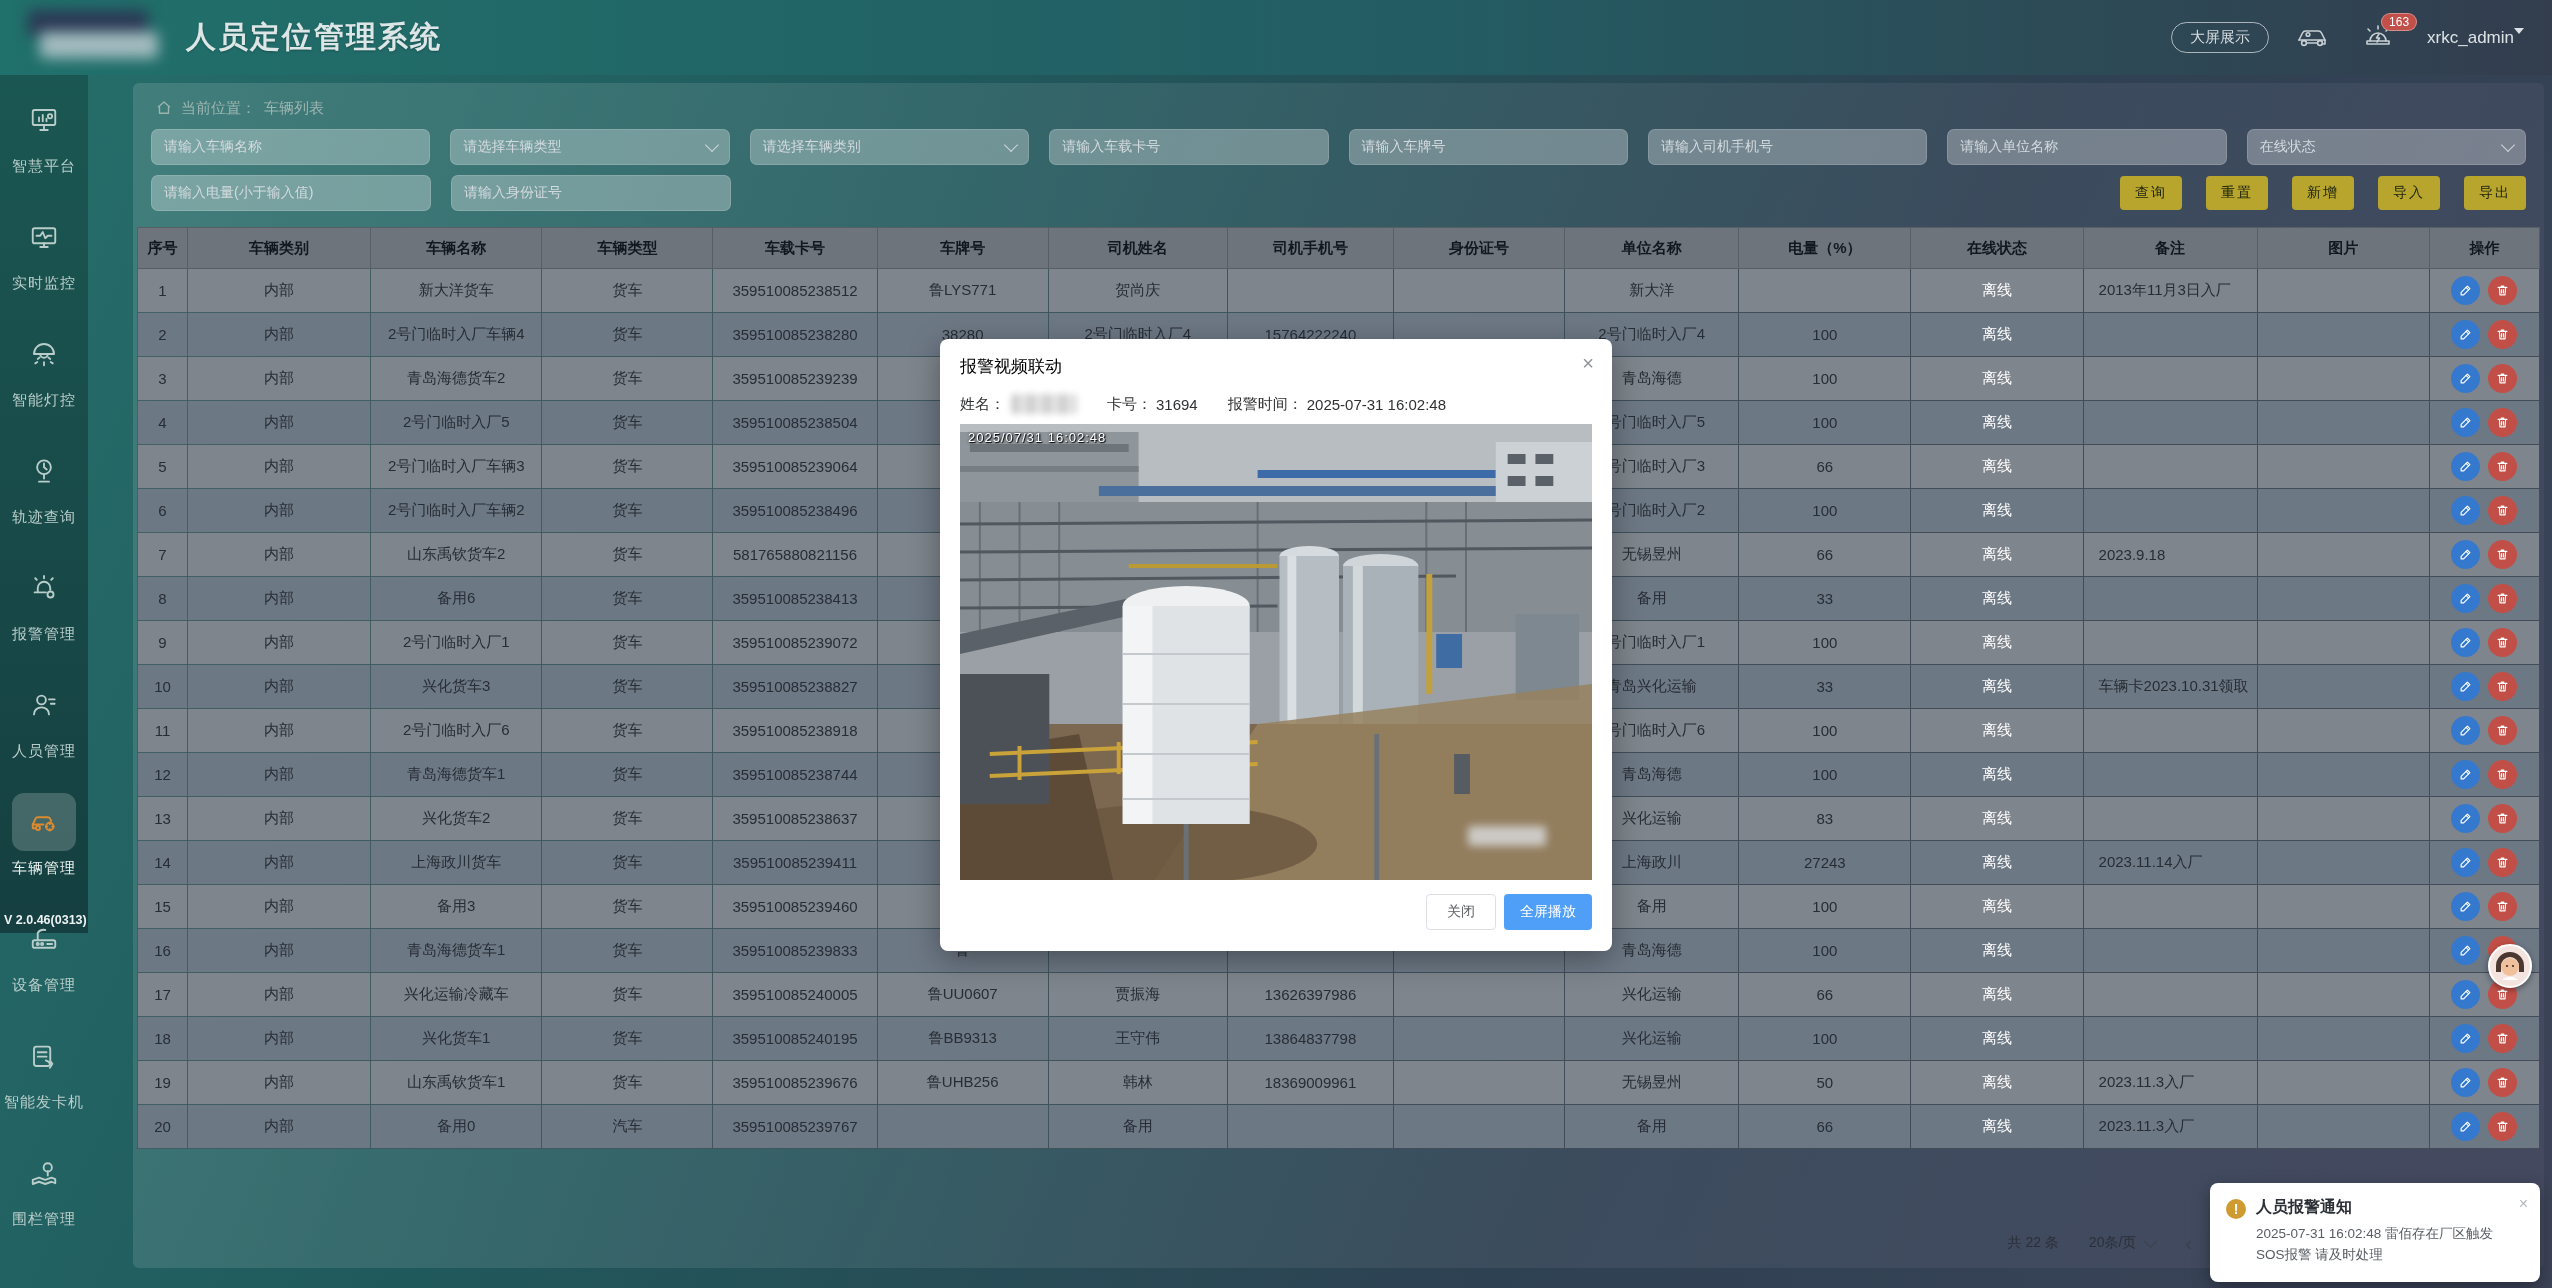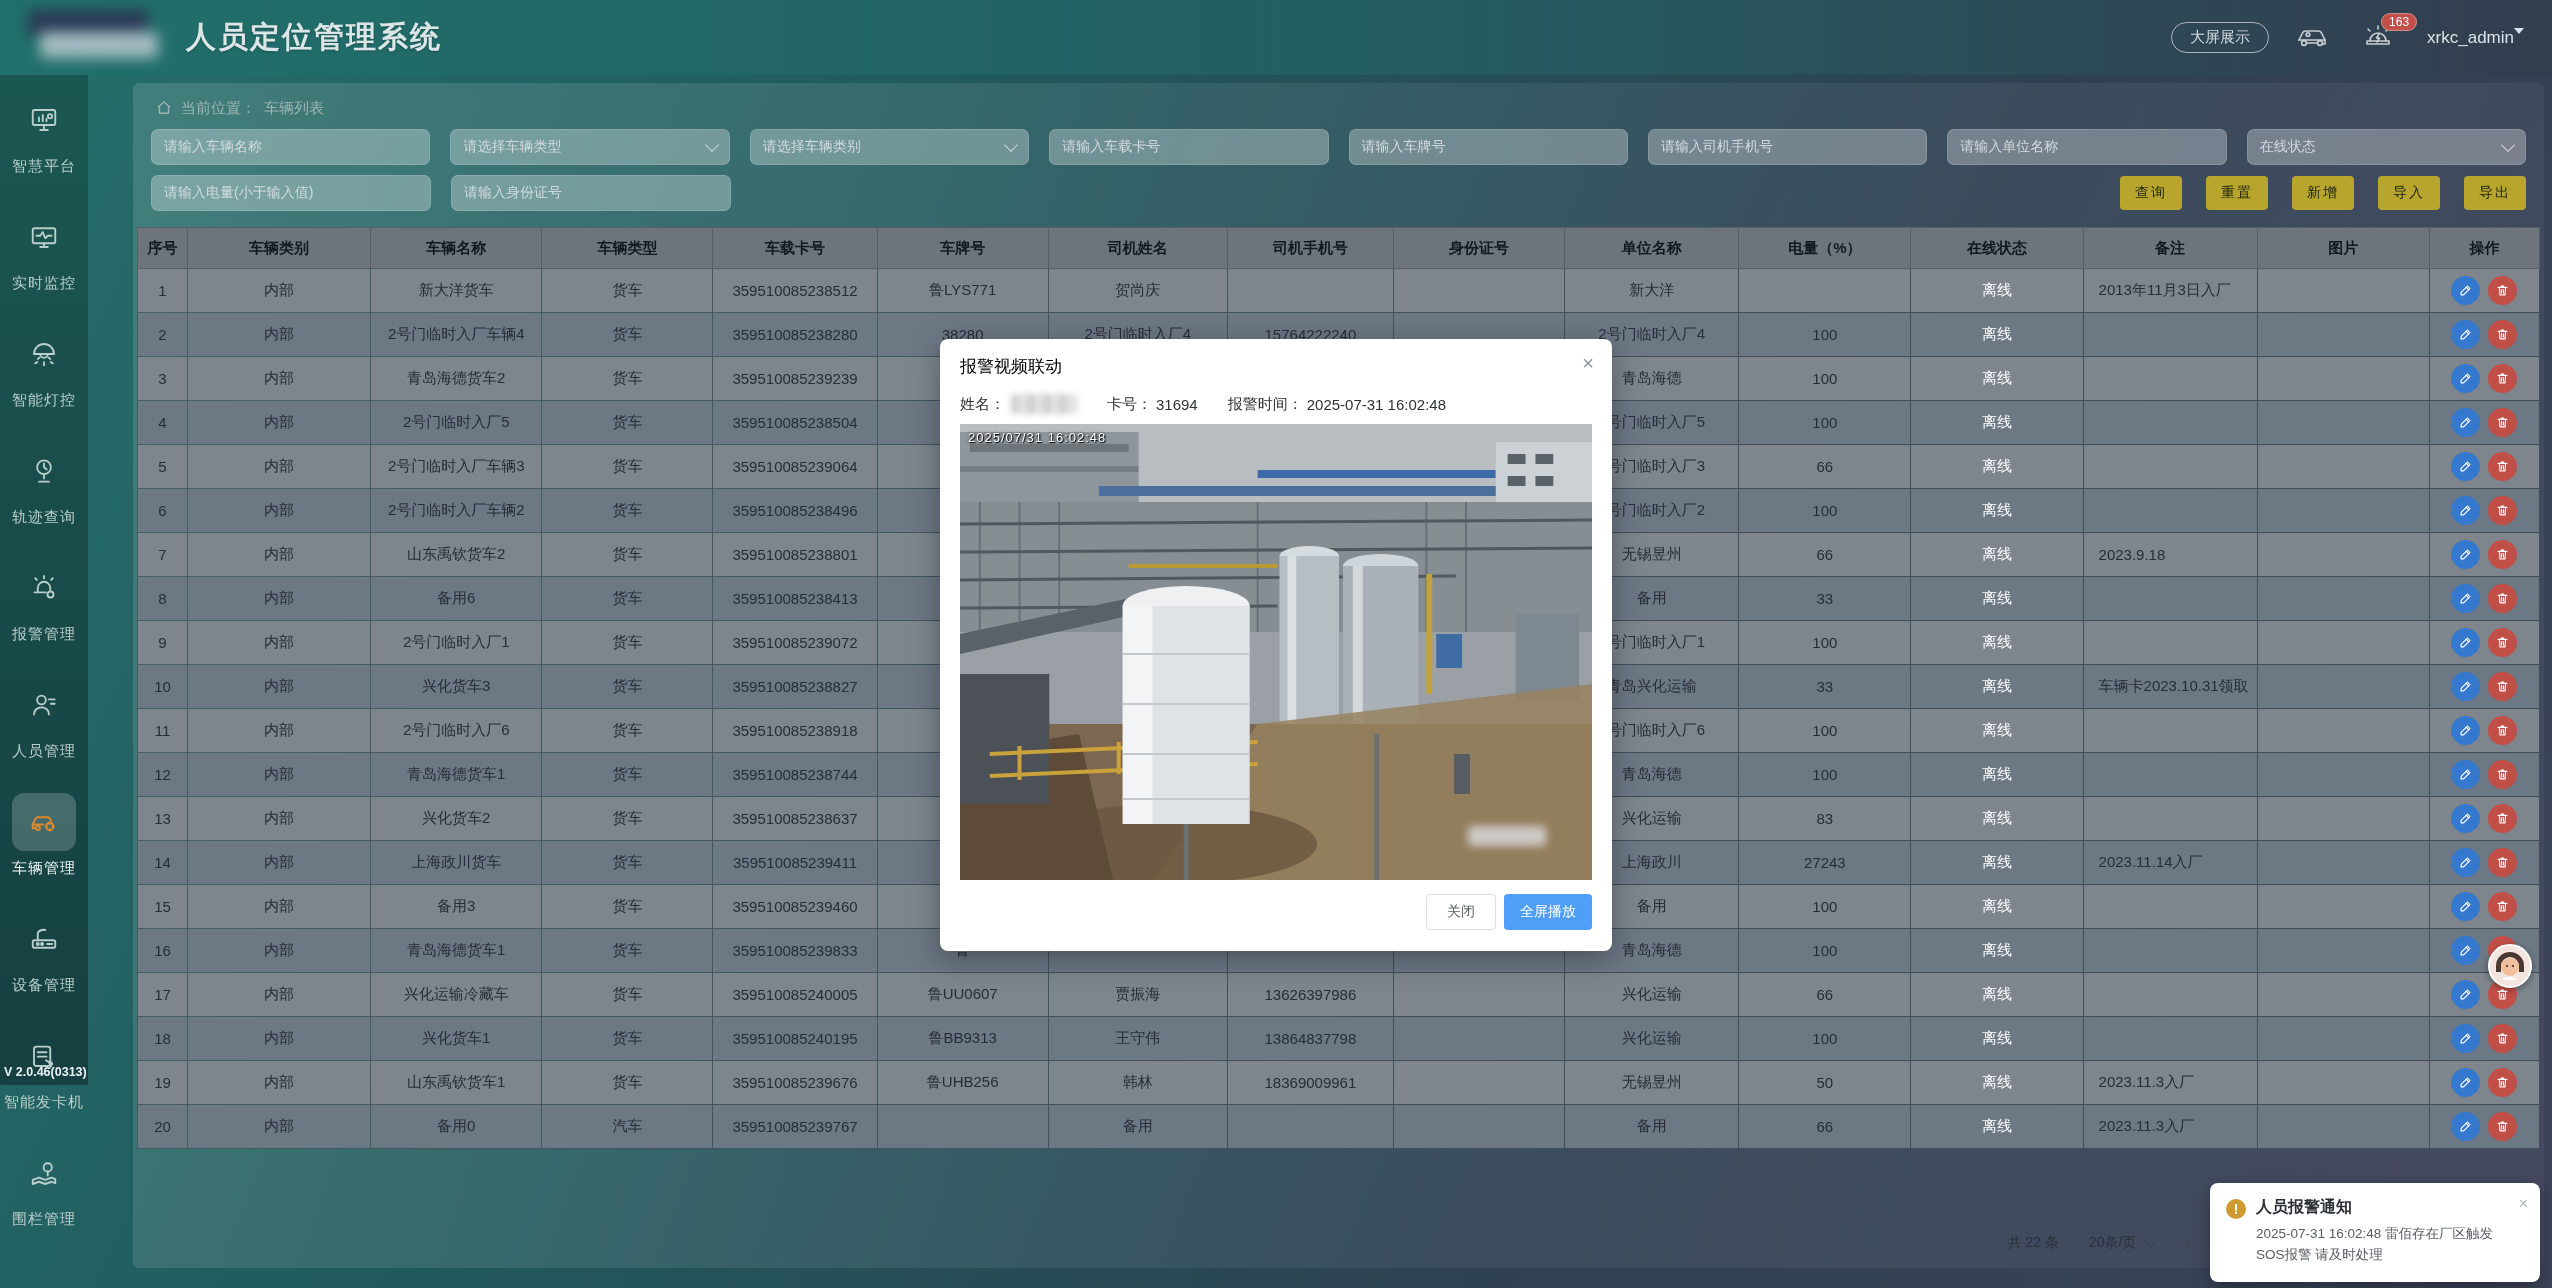--- a/index.html
+++ b/index.html
@@ -19,21 +19,21 @@
   .screen-btn{border:1px solid rgba(255,255,255,.6);border-radius:17px;color:#d6dde0;font-size:15px;
     padding:5px 18px;background:transparent;cursor:pointer;}
   .hicon{position:relative;width:40px;height:34px;color:#c8d0d4;}
   .hicon svg{stroke:currentColor;fill:none;stroke-width:1.6;stroke-linecap:round;stroke-linejoin:round;width:34px;height:30px;}
   .badge{position:absolute;top:-8px;left:20px;background:#c2504a;color:#fff;font-size:12px;border-radius:10px;
     padding:1px 7px;border:1px solid rgba(255,255,255,.35);}
   .user-wrap{display:flex;align-items:flex-start;color:#dbe2e5;font-size:17px;cursor:pointer;}
   .caret{width:0;height:0;border-left:5px solid transparent;border-right:5px solid transparent;border-top:6px solid #dbe2e5;}
 
   
-  #sidebar{position:absolute;left:0;top:75px;width:88px;height:1010px;
+  #sidebar{position:absolute;left:0;top:75px;width:88px;height:858px;
     background:linear-gradient(#1b5752,#153f40);padding-top:16px;box-sizing:border-box;}
   .side-item{width:88px;height:117px;display:flex;flex-direction:column;align-items:center;justify-content:flex-start;cursor:pointer;}
   .side-icon{width:64px;height:58px;display:flex;align-items:center;justify-content:center;color:#b9cdca;border-radius:12px;}
   .side-item.active .side-icon{background:rgba(255,255,255,.20);color:#dd8a2f;}
   .side-icon svg{width:30px;height:30px;stroke:currentColor;fill:none;stroke-width:1.5;stroke-linecap:round;stroke-linejoin:round;}
   .side-label{margin-top:8px;font-size:15px;color:#b9cdca;letter-spacing:1px;text-align:center;line-height:17px;max-width:86px;}
   .side-item.active .side-label{color:#e9f1ef;}
   #version{position:absolute;left:4px;bottom:6px;color:#eef3f4;font-weight:bold;font-size:12.5px;white-space:nowrap;}
 
   
@@ -550,21 +550,21 @@
                     </svg>
                   </button>
                 </div>
               </td>
             </tr>
             <tr class="odd">
               <td>7</td>
               <td>内部</td>
               <td>山东禹钦货车2</td>
               <td>货车</td>
-              <td>359510085238801</td>
+              <td>581765880821156</td>
               <td>鲁</td>
               <td></td>
               <td></td>
               <td></td>
               <td>无锡昱州</td>
               <td>66</td>
               <td><span class="offline">离线</span></td>
               <td class="remark">2023.9.18</td>
               <td></td>
               <td>

